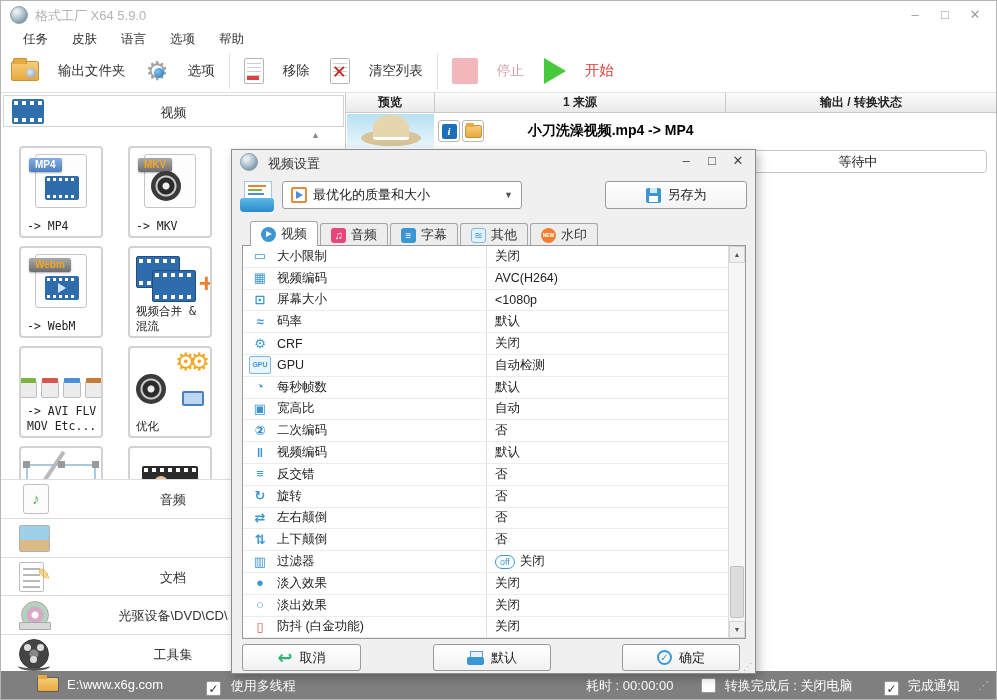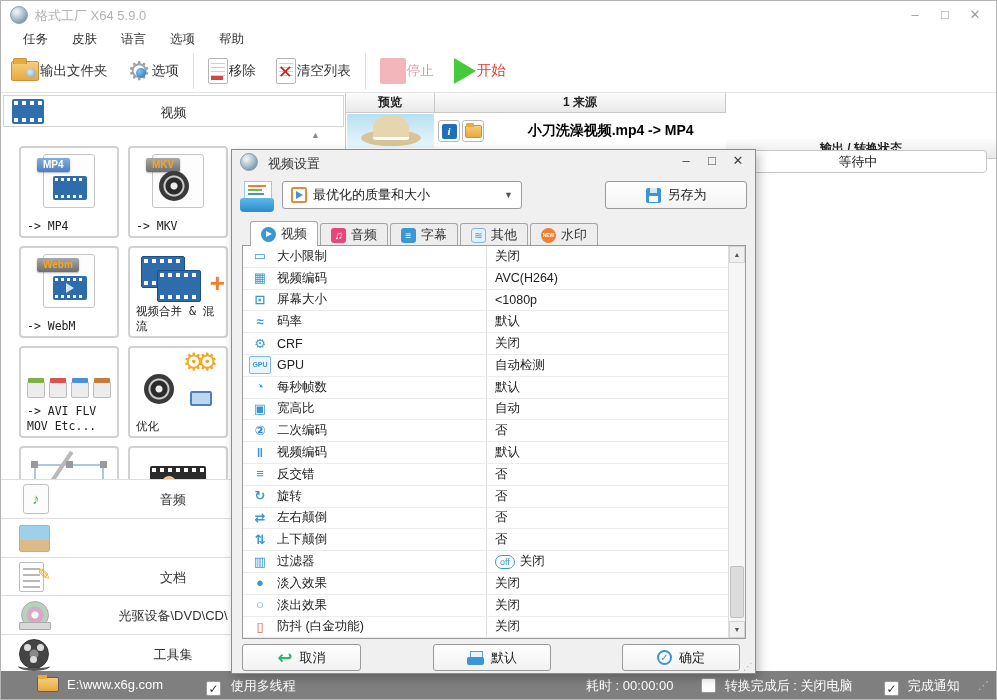--- a/index.html
+++ b/index.html
@@ -13,21 +13,21 @@
   .title-text { position:absolute; left:34px; top:6px; font-size:13px; color:#b3b3b3; }
   .win-controls { position:absolute; right:6px; top:0; height:28px; display:flex; align-items:center; }
   .win-btn { width:30px; height:24px; text-align:center; line-height:24px; font-size:13px; color:#9c9c9c; cursor:default; }
 
   
   .menubar { position:absolute; top:28px; left:0; right:0; height:20px; background:#fff; display:flex; align-items:center; padding-left:18px; }
   .menu-item { font-size:12.5px; color:#333; margin-right:16px; padding:2px 4px; }
 
   
   .toolbar { position:absolute; top:48px; left:0; right:0; height:44px; background:#fff; border-bottom:1px solid #e3e3e3; display:flex; align-items:center; }
-  .tb-item { display:flex; align-items:center; gap:1px; padding:0 10px; height:40px; font-size:13.5px; color:#333; }
+  .tb-item { display:flex; align-items:center; gap:19px; padding:0 10px; height:40px; font-size:13.5px; color:#333; }
   .tb-sep { width:1px; height:36px; background:#e0e0e0; margin:0 4px; }
   .ico-folder { position:relative; width:28px; height:20px; background:linear-gradient(180deg,#f6ce7a,#e8a93e); border:1px solid #c9913a; border-radius:2px; }
   .ico-folder::before { content:""; position:absolute; top:-4px; left:1px; width:12px; height:5px; background:#e8a93e; border:1px solid #c9913a; border-bottom:none; border-radius:2px 2px 0 0; }
   .ico-folder::after { content:""; position:absolute; right:2px; bottom:2px; width:10px; height:10px; border-radius:50%; background:radial-gradient(circle at 40% 40%, #dfe9ef, #7e98a8); }
   .ico-gear { position:relative; font-size:26px; line-height:26px; color:#a3a3a3; }
   .ico-gear::after { content:""; position:absolute; left:8px; top:10px; width:10px; height:10px; border-radius:50%; background:radial-gradient(circle at 35% 35%, #7fc4f0, #1d6fb8); }
   .ico-doc { position:relative; width:20px; height:26px; background:#fff; border:1px solid #b5b5b5; border-radius:2px;
              background-image:repeating-linear-gradient(180deg,#cfcfcf 0 1px, transparent 1px 4px); background-size:14px 16px; background-position:2px 4px; background-repeat:no-repeat; }
   .ico-doc.remove::after { content:""; position:absolute; left:2px; bottom:3px; width:12px; height:4px; background:#d64541; }
   .ico-doc.clear::after { content:"✕"; position:absolute; left:1px; top:2px; font-size:18px; font-weight:bold; color:#cf1f1f; }
@@ -41,21 +41,21 @@
 
   
   .sidebar { position:absolute; left:0; top:0; width:345px; bottom:0; background:#fff; border-right:1px solid #c9c9c9; overflow:hidden; }
   .side-header { position:absolute; left:2px; top:2px; width:341px; height:32px; border:1px solid #d4d4d4; background:#fff; }
   .film-ico { position:absolute; left:8px; top:3px; width:32px; height:25px; background:#2f6fae; border-radius:2px; position:absolute; }
   .film-ico::before,.film-ico::after { content:""; position:absolute; left:2px; right:2px; height:4px; background:repeating-linear-gradient(90deg,#fff 0 4px, transparent 4px 8px); }
   .film-ico::before { top:2px; } .film-ico::after { bottom:2px; }
   .side-header-label { position:absolute; left:0; right:0; top:8px; text-align:center; font-size:13px; color:#333; }
   .collapse-arrow { position:absolute; left:310px; top:37px; font-size:9px; color:#8a8a8a; }
 
-  .tile { position:absolute; width:100px; height:92px; border:2px solid #d2d2d2; border-radius:4px; background:#fff; overflow:hidden; }
+  .tile { position:absolute; width:84px; height:92px; border:2px solid #d2d2d2; border-radius:4px; background:#fff; overflow:hidden; }
   .tile-label { position:absolute; left:6px; right:2px; bottom:3px; font-family:"DejaVu Sans Mono",monospace; font-size:11.5px; color:#222; line-height:1.25; white-space:pre-wrap; }
   .tileicon { position:absolute; left:0; right:0; top:6px; height:56px; display:flex; justify-content:center; }
   .page { position:relative; width:52px; height:54px; background:#fdfdfd; border:1px solid #c6c6c6; border-radius:3px; }
   .ribbon { position:absolute; top:3px; left:-7px; padding:0 6px; font-size:10px; font-weight:bold; color:#fff; background:linear-gradient(180deg,#86aede,#4a7fc1); border-radius:2px; line-height:14px; box-shadow:0 1px 2px rgba(0,0,0,.3); }
   .ribbon.gray { background:linear-gradient(180deg,#a9a9a9,#6e6e6e); color:#f5a623; }
   .fstrip { position:absolute; left:9px; bottom:7px; width:34px; height:24px; background:#2e6cab; border-radius:2px; }
   .fstrip::before,.fstrip::after { content:""; position:absolute; left:2px; right:2px; height:3px; background:repeating-linear-gradient(90deg,#fff 0 3px, transparent 3px 6px); }
   .fstrip::before { top:2px; } .fstrip::after { bottom:2px; }
   .fstrip .playmark { position:absolute; left:13px; top:7px; width:0; height:0; border-left:8px solid #cfe6ff; border-top:5px solid transparent; border-bottom:5px solid transparent; }
   .disc { width:44px; height:44px; border-radius:50%; background:radial-gradient(circle, #f0f0f0 0 4px, #2b2b2b 5px 11px, #cccccc 12px 14px, #3a3a3a 15px 22px); align-self:center; }
@@ -96,21 +96,21 @@
              background:radial-gradient(circle, #fff 0 3px, #d9a8c8 4px 8px, #a8d9b8 9px 11px, #c8c8c8 12px 13px); border:1px solid #aaa; }
   .sec-disc::after { content:""; position:absolute; left:0; bottom:0; width:30px; height:6px; background:#d8d8d8; border:1px solid #aaa; border-radius:1px; }
   .sec-reel { display:block; position:relative; width:30px; height:30px; border-radius:50%; background:radial-gradient(circle, #888 0 4px, #444 5px 13px); border:1px solid #333; }
   .sec-reel::before { content:""; position:absolute; left:4px; top:4px; width:7px; height:7px; border-radius:50%; background:#ddd; box-shadow:13px 0 0 #ddd, 6px 12px 0 #ddd; }
   .sec-reel::after { content:""; position:absolute; left:-2px; bottom:-3px; width:32px; height:7px; border-bottom:3px solid #555; border-radius:50%; }
 
   
   .queue { position:absolute; left:345px; top:0; right:0; bottom:0; background:#fff; }
   .q-header { position:absolute; top:0; left:0; right:0; height:20px; display:flex; }
   .q-col { height:20px; background:linear-gradient(180deg,#fcfcfc,#e9e9e9); border-right:1px solid #c9c9c9; border-bottom:1px solid #c9c9c9; font-size:12px; font-weight:bold; color:#222; text-align:center; line-height:19px; }
-  .q-col.c1 { width:89px; } .q-col.c2 { width:291px; } .q-col.c3 { flex:1; border-right:none;margin-top:46px; }
+  .q-col.c1 { width:89px; } .q-col.c2 { width:291px; } .q-col.c3 { flex:1; border-right:none; }
   .thumb { position:absolute; left:1px; top:21px; width:87px; height:34px; background:linear-gradient(180deg,#b8e0f2,#eaf7fc); overflow:hidden; }
   .thumb::before { content:""; position:absolute; left:14px; bottom:2px; width:60px; height:16px; background:#d9c398; border-radius:50%; }
   .thumb::after { content:""; position:absolute; left:26px; bottom:8px; width:36px; height:22px; background:#e6d6ae; border-radius:50% 50% 10% 10%; border-bottom:3px solid #fff; }
   .file-btn { position:absolute; top:27px; width:22px; height:22px; background:#fff; border:1px solid #b9b9b9; border-radius:3px; display:flex; align-items:center; justify-content:center; }
   .file-btn.info { left:92px; } .file-btn.fold { left:116px; }
   .info-glyph { width:15px; height:15px; background:#1d6fb8; border-radius:2px; color:#fff; font-family:"Liberation Serif",serif; font-style:italic; font-weight:bold; font-size:11px; text-align:center; line-height:15px; }
   .fold-glyph { position:relative; width:17px; height:13px; background:linear-gradient(180deg,#f6cd78,#e8a93e); border:1px solid #c9913a; border-radius:2px; }
   .fold-glyph::before { content:""; position:absolute; top:-3px; left:0; width:8px; height:4px; background:#e8a93e; border-radius:1px 1px 0 0; }
   .file-name { position:absolute; left:155px; top:29px; width:170px; text-align:center; font-size:14px; font-weight:bold; color:#000; }
   .file-out { position:absolute; left:302px; top:29px; font-size:14px; font-weight:bold; color:#000; }

